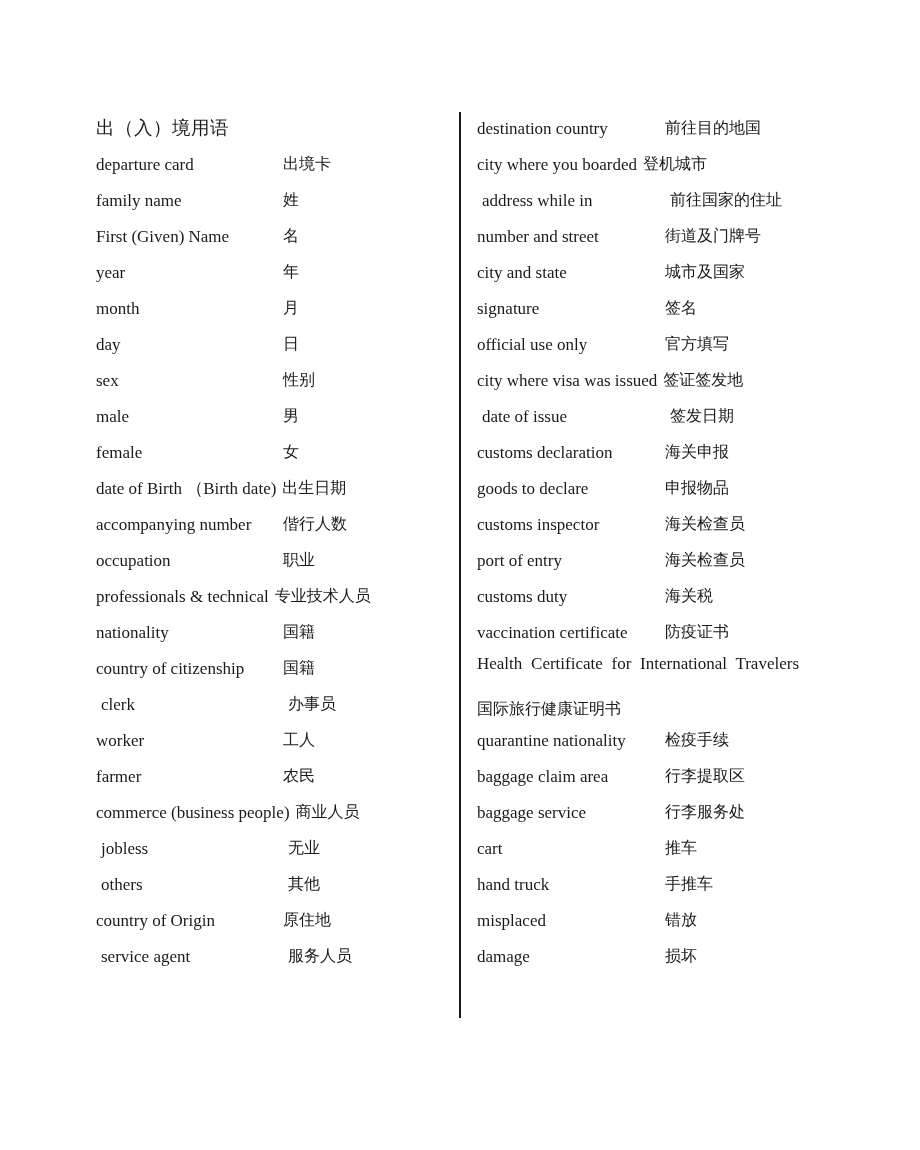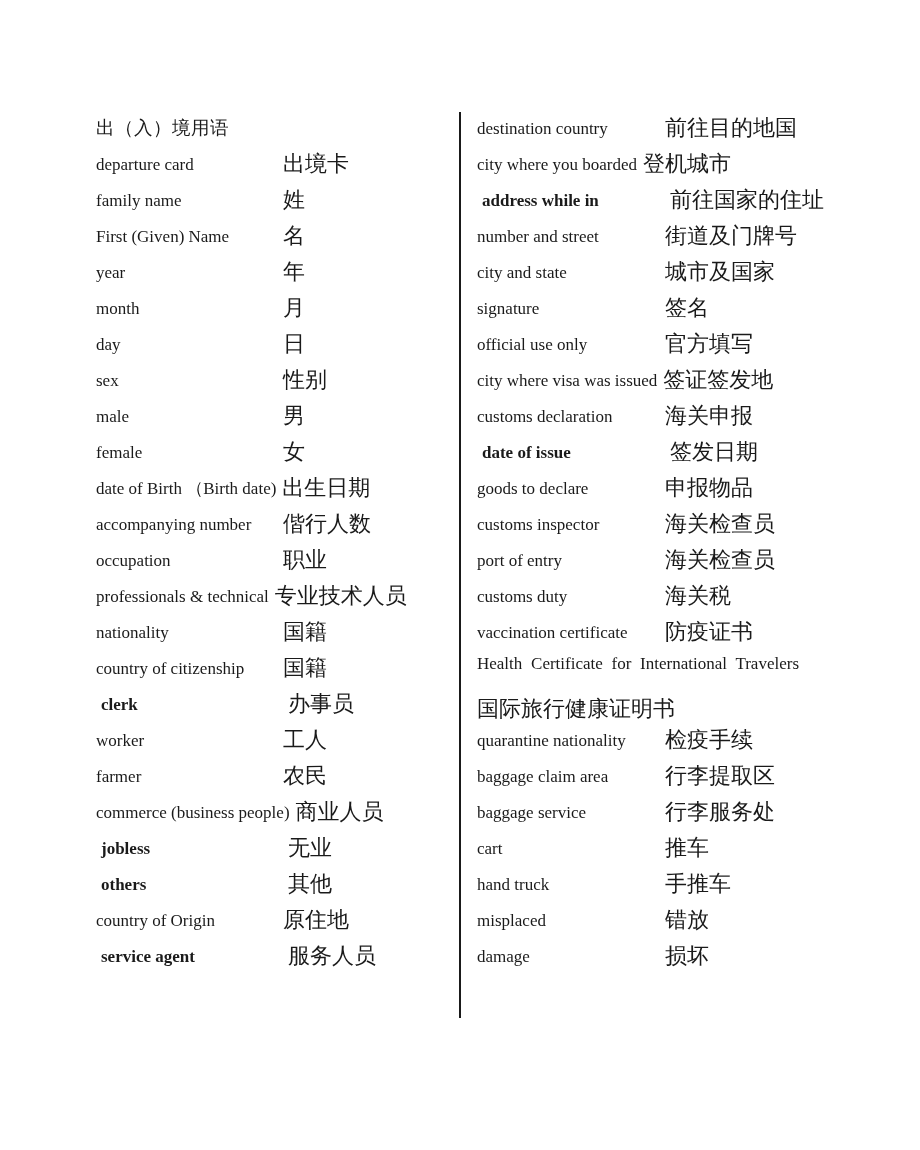--- a/index.html
+++ b/index.html
@@ -59,35 +59,35 @@
     line-height: 1;
     white-space: nowrap;
   }
   .entry .en {
     display: inline-block;
     font-family: "Liberation Serif", "DejaVu Serif", serif;
   }
   .entry .zh {
     display: inline-block;
     font-family: "DejaVu Sans", "Liberation Sans", sans-serif;
-    font-size: 22px;
+    font-size: 16px;
   }
 
   
   .col-left  .entry .en { min-width: 187px; }
   .col-left  .entry .zh { padding-left: 0; }
 
   
   .col-right .entry .en { min-width: 188px; }
 
   
   .entry.overrun .en { min-width: 0; padding-right: 6px; }
 
   
-  .entry.indent .en { padding-left: 5px; font-weight: bold; }
+  .entry.indent .en { padding-left: 5px; }
 
   
   .entry.block {
     height: 72px;
     flex-direction: column;
     align-items: flex-start;
     justify-content: center;
     gap: 20px;
   }
   .entry.block .en {
@@ -235,27 +235,27 @@
           <span class="zh">签名</span>
         </div>
         <div class="entry">
           <span class="en">official use only</span>
           <span class="zh">官方填写</span>
         </div>
         <div class="entry overrun">
           <span class="en">city where visa was issued</span>
           <span class="zh">签证签发地</span>
         </div>
+        <div class="entry indent">
+          <span class="en">date of issue</span>
+          <span class="zh">签发日期</span>
+        </div>
         <div class="entry">
           <span class="en">customs declaration</span>
           <span class="zh">海关申报</span>
-        </div>
-        <div class="entry indent">
-          <span class="en">date of issue</span>
-          <span class="zh">签发日期</span>
         </div>
         <div class="entry">
           <span class="en">goods to declare</span>
           <span class="zh">申报物品</span>
         </div>
         <div class="entry">
           <span class="en">customs inspector</span>
           <span class="zh">海关检查员</span>
         </div>
         <div class="entry">

